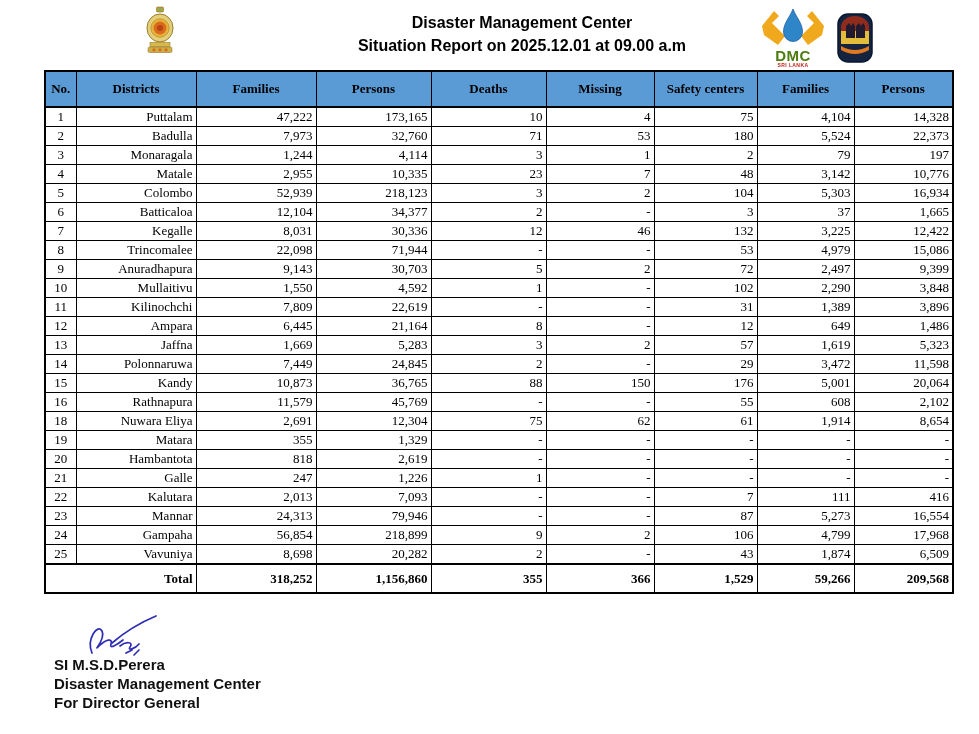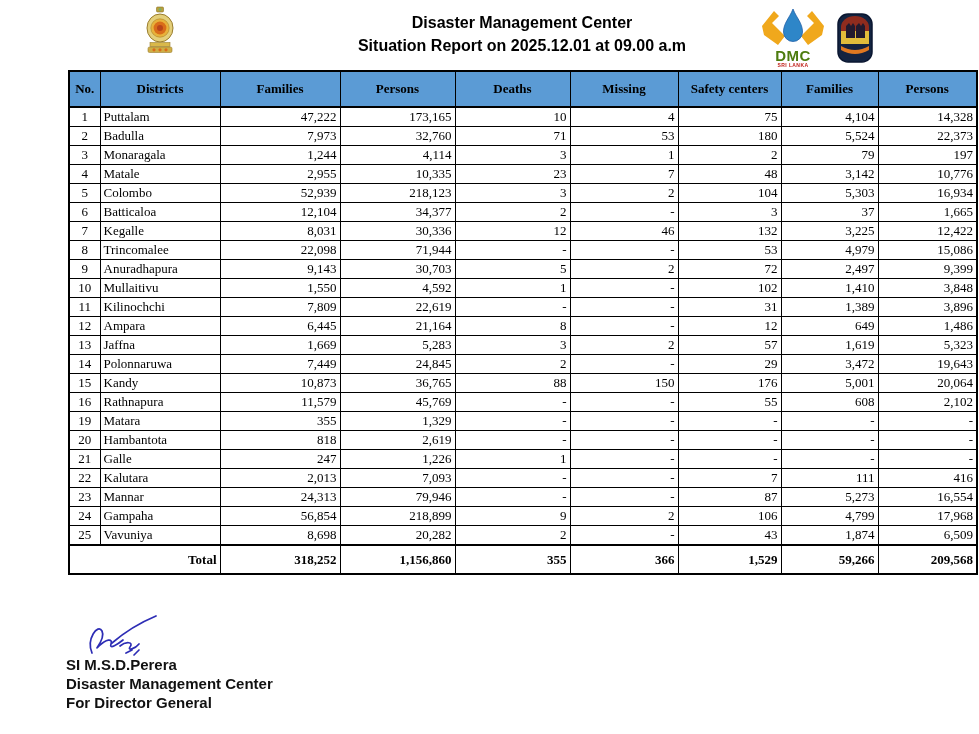--- a/index.html
+++ b/index.html
@@ -13,35 +13,35 @@
         font-size:16px;line-height:23px;white-space:nowrap;}
   .dmc-logo{position:absolute;left:757px;top:8px;width:72px;text-align:center;}
   .dmc-abbr{font-family:"Liberation Sans", sans-serif;font-weight:bold;font-size:15px;
         color:#4d7c0f;line-height:13px;margin-top:-1px;letter-spacing:.5px;}
   .dmc-sub{font-family:"Liberation Sans", sans-serif;font-weight:bold;font-size:5px;
         color:#c02018;line-height:6px;letter-spacing:.4px;}
   .ministry-badge{position:absolute;left:837px;top:13px;}
 
   
   table.report{position:absolute;left:44px;top:70px;width:908px;border-collapse:collapse;
-        table-layout:fixed;border:2px solid #000;margin-left:24px;}
+        table-layout:fixed;border:2px solid #000;}
   table.report th{background:#5B9BD5;border:1px solid #000;border-bottom:2px solid #000;
         font-family:"Liberation Serif", serif;font-weight:bold;font-size:13px;
         height:34px;text-align:center;padding:0 2px;overflow:hidden;}
   table.report td{border:1px solid #000;font-size:13px;height:18px;line-height:18px;
         padding:0 3px;overflow:hidden;white-space:nowrap;}
   td.no{text-align:center;}
-  td.dist{text-align:left;padding-left:5px;}
+  td.dist{text-align:right;padding-left:5px;}
   td.num{text-align:right;padding-right:3px;}
   tr.total-row td{border-top:2px solid #000;font-weight:bold;height:27px;line-height:27px;}
   td.total-label{text-align:right;padding-left:56px;}
 
   
   .sig-scribble{position:absolute;left:82px;top:613px;}
-  .sig-text{position:absolute;left:66px;top:655px;font-family:"Liberation Sans", sans-serif;
+  .sig-text{position:absolute;left:54px;top:655px;font-family:"Liberation Sans", sans-serif;
         font-weight:bold;font-size:15px;line-height:19px;color:#111;}
 </style>
 </head>
 <body>
 
 <div class="page">
 
   <svg class="emblem" width="32" height="48" viewBox="0 0 32 48">
     <rect x="12.5" y="1" width="7" height="5" rx="1" fill="#b9a03c" stroke="#8a7322" stroke-width="0.6"></rect>
     <circle cx="16" cy="3.5" r="1.4" fill="#7fae6a"></circle>
@@ -207,21 +207,21 @@
           <td class="num">9,399</td>
         </tr>
         <tr>
           <td class="no">10</td>
           <td class="dist">Mullaitivu</td>
           <td class="num">1,550</td>
           <td class="num">4,592</td>
           <td class="num">1</td>
           <td class="num">-</td>
           <td class="num">102</td>
-          <td class="num">1,410</td>
+          <td class="num">2,290</td>
           <td class="num">3,848</td>
         </tr>
         <tr>
           <td class="no">11</td>
           <td class="dist">Kilinochchi</td>
           <td class="num">7,809</td>
           <td class="num">22,619</td>
           <td class="num">-</td>
           <td class="num">-</td>
           <td class="num">31</td>
@@ -252,21 +252,21 @@
         </tr>
         <tr>
           <td class="no">14</td>
           <td class="dist">Polonnaruwa</td>
           <td class="num">7,449</td>
           <td class="num">24,845</td>
           <td class="num">2</td>
           <td class="num">-</td>
           <td class="num">29</td>
           <td class="num">3,472</td>
-          <td class="num">19,643</td>
+          <td class="num">11,598</td>
         </tr>
         <tr>
           <td class="no">15</td>
           <td class="dist">Kandy</td>
           <td class="num">10,873</td>
           <td class="num">36,765</td>
           <td class="num">88</td>
           <td class="num">150</td>
           <td class="num">176</td>
           <td class="num">5,001</td>
@@ -275,20 +275,31 @@
         <tr>
           <td class="no">16</td>
           <td class="dist">Rathnapura</td>
           <td class="num">11,579</td>
           <td class="num">45,769</td>
           <td class="num">-</td>
           <td class="num">-</td>
           <td class="num">55</td>
           <td class="num">608</td>
           <td class="num">2,102</td>
+        </tr>
+        <tr>
+          <td class="no">18</td>
+          <td class="dist">Nuwara Eliya</td>
+          <td class="num">2,691</td>
+          <td class="num">12,304</td>
+          <td class="num">75</td>
+          <td class="num">62</td>
+          <td class="num">61</td>
+          <td class="num">1,914</td>
+          <td class="num">8,654</td>
         </tr>
         <tr>
           <td class="no">19</td>
           <td class="dist">Matara</td>
           <td class="num">355</td>
           <td class="num">1,329</td>
           <td class="num">-</td>
           <td class="num">-</td>
           <td class="num">-</td>
           <td class="num">-</td>

